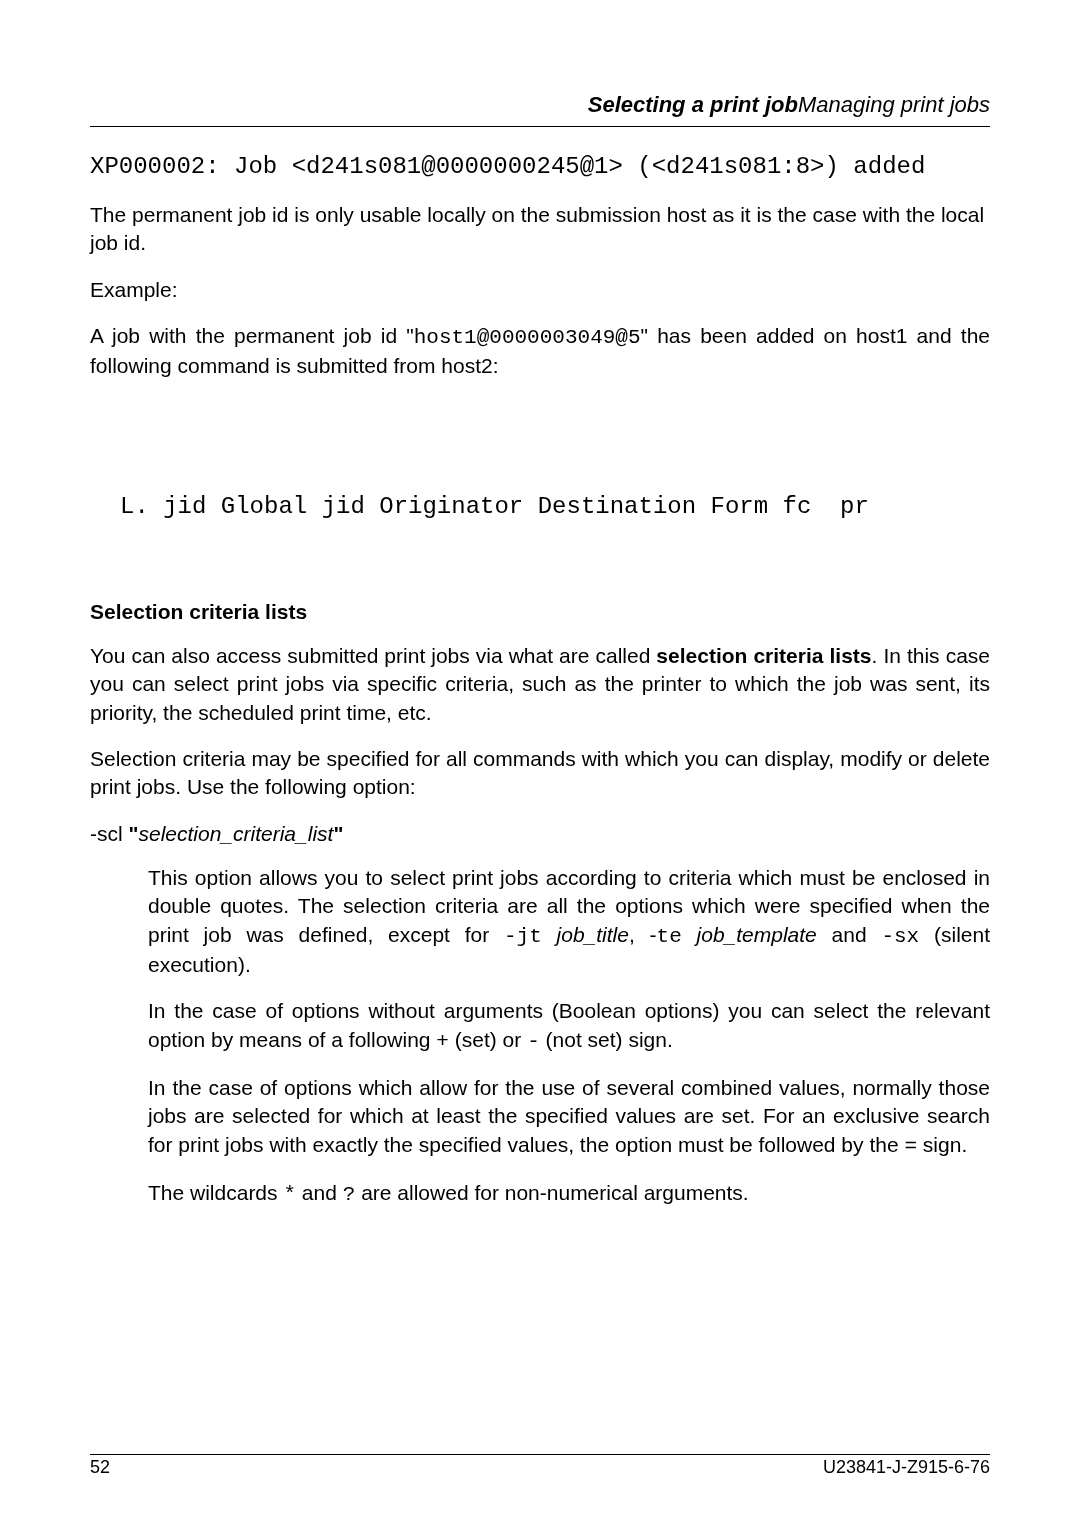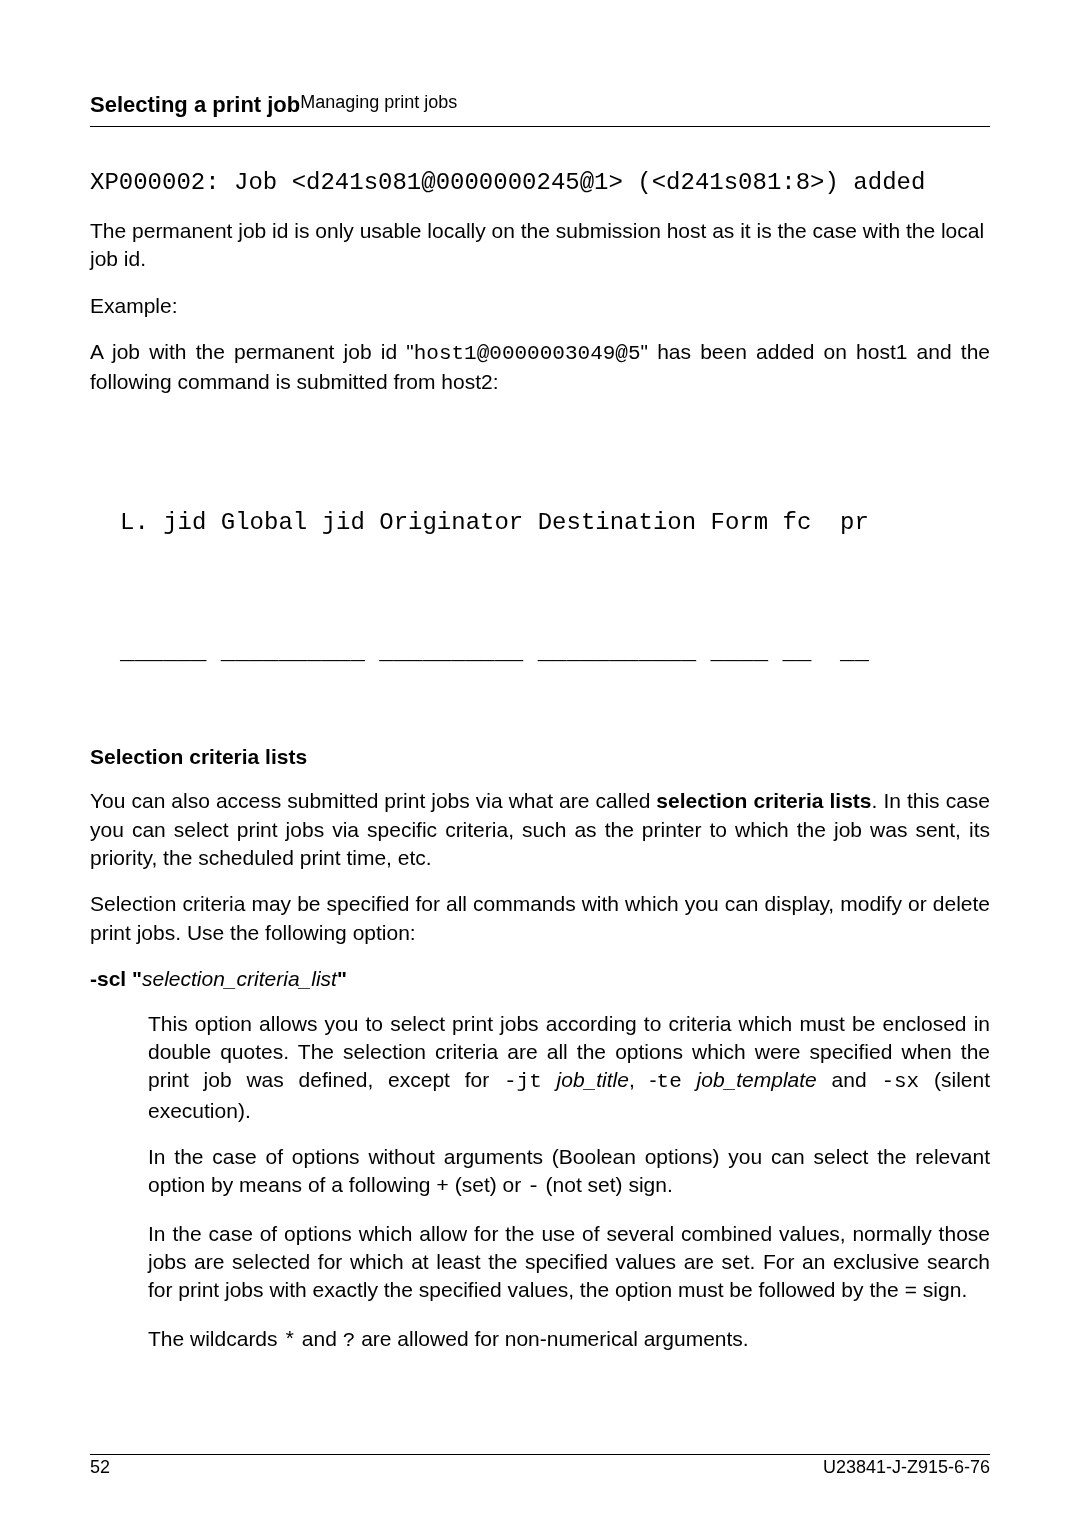--- a/index.html
+++ b/index.html
@@ -9,34 +9,35 @@
     line-height: 1.35;
     color: #000;
     background: #fff;
     width: 1080px;
     height: 1529px;
     padding: 90px 90px 50px 90px;
     position: relative;
   }
   .header {
     display: flex;
-    justify-content: flex-start;
+    justify-content: flex-end;
     border-bottom: 1.5px solid #000;
     padding-bottom: 6px;
-    margin-bottom: 40px;
+    margin-bottom: 24px;
+    font-style: italic;
   }
   .header-left { font-weight: bold; font-size: 22px; }
-  .header-right { font-size: 18px; }
+  .header-right { font-size: 22px; }
   .mono { font-family: "Courier New", Courier, monospace; font-size: 24px; white-space: pre; }
   .mono-inline { font-family: "Courier New", Courier, monospace; }
   p { margin-bottom: 18px; }
   .code-block { margin: 18px 0 22px 30px; line-height: 1.8; }
   .section-heading { font-weight: bold; margin-top: 26px; margin-bottom: 16px; font-size: 21px; }
   .scl-line { margin-bottom: 4px; }
-  .scl-line b { font-weight: bold; margin-top: 8px; }
+  .scl-line b { font-weight: normal; margin-top: 8px; }
   .scl-line .qt { font-weight: bold; }
   .scl-line em { font-style: italic; }
   .indent-block { margin-left: 58px; margin-bottom: 18px; text-align: justify; margin-top: 16px; }
   .footer {
     position: absolute;
     left: 90px;
     right: 90px;
     bottom: 50px;
     border-top: 1px solid #000;
     padding-top: 0;
@@ -59,21 +60,20 @@
 <p>The permanent job id is only usable locally on the submission host as it is the case with the local job id.</p>
 
 <p>Example:</p>
 
 <p class="just">
   <span>A job with the permanent job id "</span><span class="mono-inline">host1@0000003049@5</span><span>" has been added on host1 and the following command is submitted from host2:</span>
 </p>
 
 <div class="code-block mono">
   <div>L. jid Global jid Originator Destination Form fc  pr</div>
-  <div>______ __________ __________ ___________ ____ __  __</div>
 </div>
 
 <div class="section-heading">Selection criteria lists</div>
 
 <p class="just">
   <span>You can also access submitted print jobs via what are called </span><b>selection criteria lists</b><span>. In this case you can select print jobs via specific criteria, such as the printer to which the job was sent, its priority, the scheduled print time, etc.</span>
 </p>
 
 <p class="just">Selection criteria may be specified for all commands with which you can display, modify or delete print jobs. Use the following option:</p>
 

